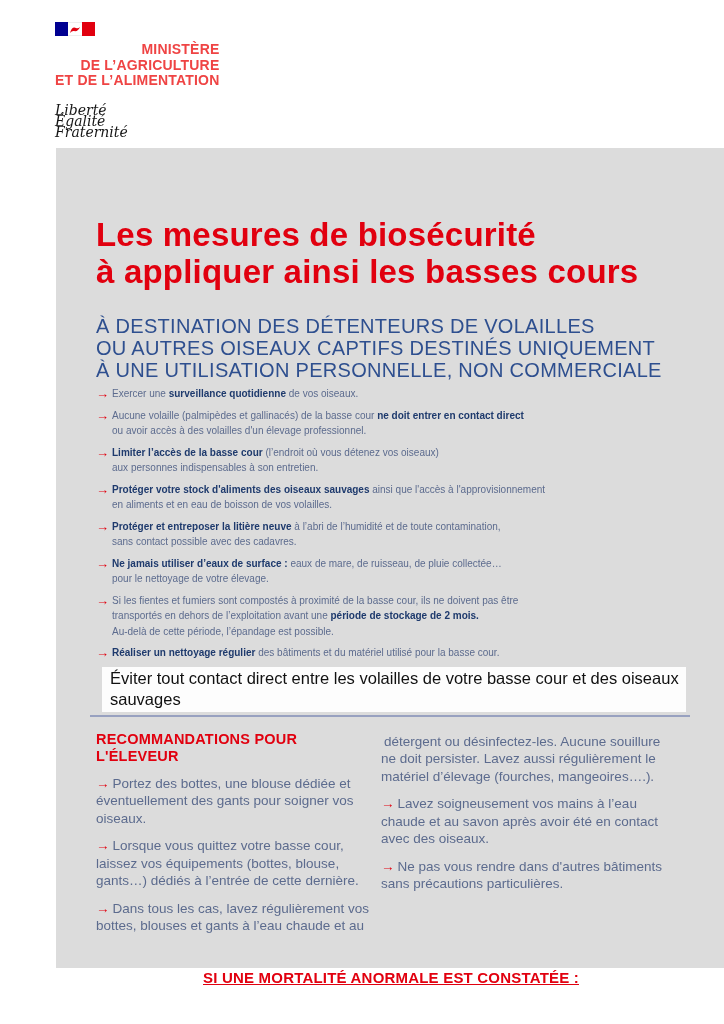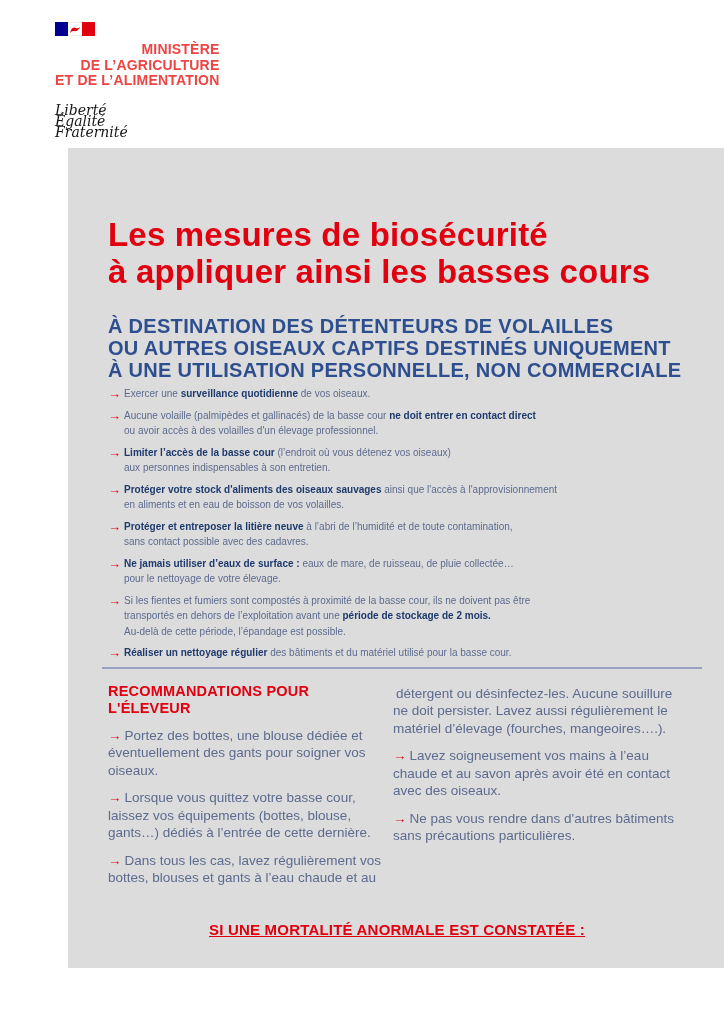--- a/index.html
+++ b/index.html
@@ -16,27 +16,27 @@
   .flag { display:flex; width:40px; height:14px; margin-bottom:6px; }
   .flag .b { width:13px; background:#000091; }
   .flag .w { width:14px; background:#ffffff; position:relative; border-top:1px solid #eee; border-bottom:1px solid #eee;}
   .flag .r { width:13px; background:#e1000f; }
   .flag .w svg { position:absolute; left:1px; top:2px; }
   .ministry { font-weight:bold; font-size:14px; line-height:15.5px; color:#ef4444; letter-spacing:.2px;text-align:right; }
   .motto { margin-top:16px; font-family:"DejaVu Serif", serif; font-style:italic; font-size:14px; line-height:11px; color:#161616; }
 
   
   .panel {
-    position:absolute; left:68px; top:148px; right:0; height:820px;
+    position:absolute; left:56px; top:148px; right:0; height:820px;
     background:#dcdcdc;
     padding:68px 38px 0 40px;
   }
 
   .title { color:#e1000f; font-weight:bold; font-size:33px; line-height:37px; letter-spacing:.2px; }
-  .subtitle { margin-top:25px; color:#2e4f8f; font-weight:700; font-size:20px; line-height:22px; letter-spacing:.3px; }
+  .subtitle { margin-top:25px; color:#2e4f8f; font-weight:400; font-size:20px; line-height:22px; letter-spacing:.3px; }
 
   
   .note-top { position:relative; margin-top:3px; margin-left:2px; width:fit-content; }
   .note-text {
     display:inline-block; background:rgba(255,255,255,.93); color:#111111;
     font-size:16.5px; line-height:21px; padding:1px 6px 2px 18px;
   }
   .note-icon { position:absolute; left:-4px; top:-3px; z-index:2; }
   .note-bottom { margin:5px 0 0 6px; width:fit-content; }
   .note-bottom .note-text { padding-left:8px; }
@@ -148,20 +148,23 @@
 transportés en dehors de l’exploitation avant une </span><span class="b">période de stockage de 2 mois.</span><span>
 Au-delà de cette période, l’épandage est possible.</span></span>
       </div>
 
       <div class="bullet">
         <span class="arrow">→</span>
         <span class="txt"><span class="b">Réaliser un nettoyage régulier</span><span> des bâtiments et du matériel utilisé pour la basse cour.</span></span>
       </div>
     </div>
 
+  <div class="note-bottom">
+    <span class="note-text">Éviter tout contact direct entre les volailles de votre basse cour et des oiseaux sauvages</span>
+  </div>
   <div class="divider"></div>
 
   <div class="cols">
     <div class="col left">
       <div class="rec-heading">RECOMMANDATIONS POUR L'ÉLEVEUR</div>
       <div>
 
           <p><span class="arrow">→</span><span>Portez des bottes, une blouse dédiée et éventuellement des gants pour soigner vos oiseaux.</span></p>
 
           <p><span class="arrow">→</span><span>Lorsque vous quittez votre basse cour, laissez vos équipements (bottes, blouse, gants…) dédiés à l’entrée de cette dernière.</span></p>

